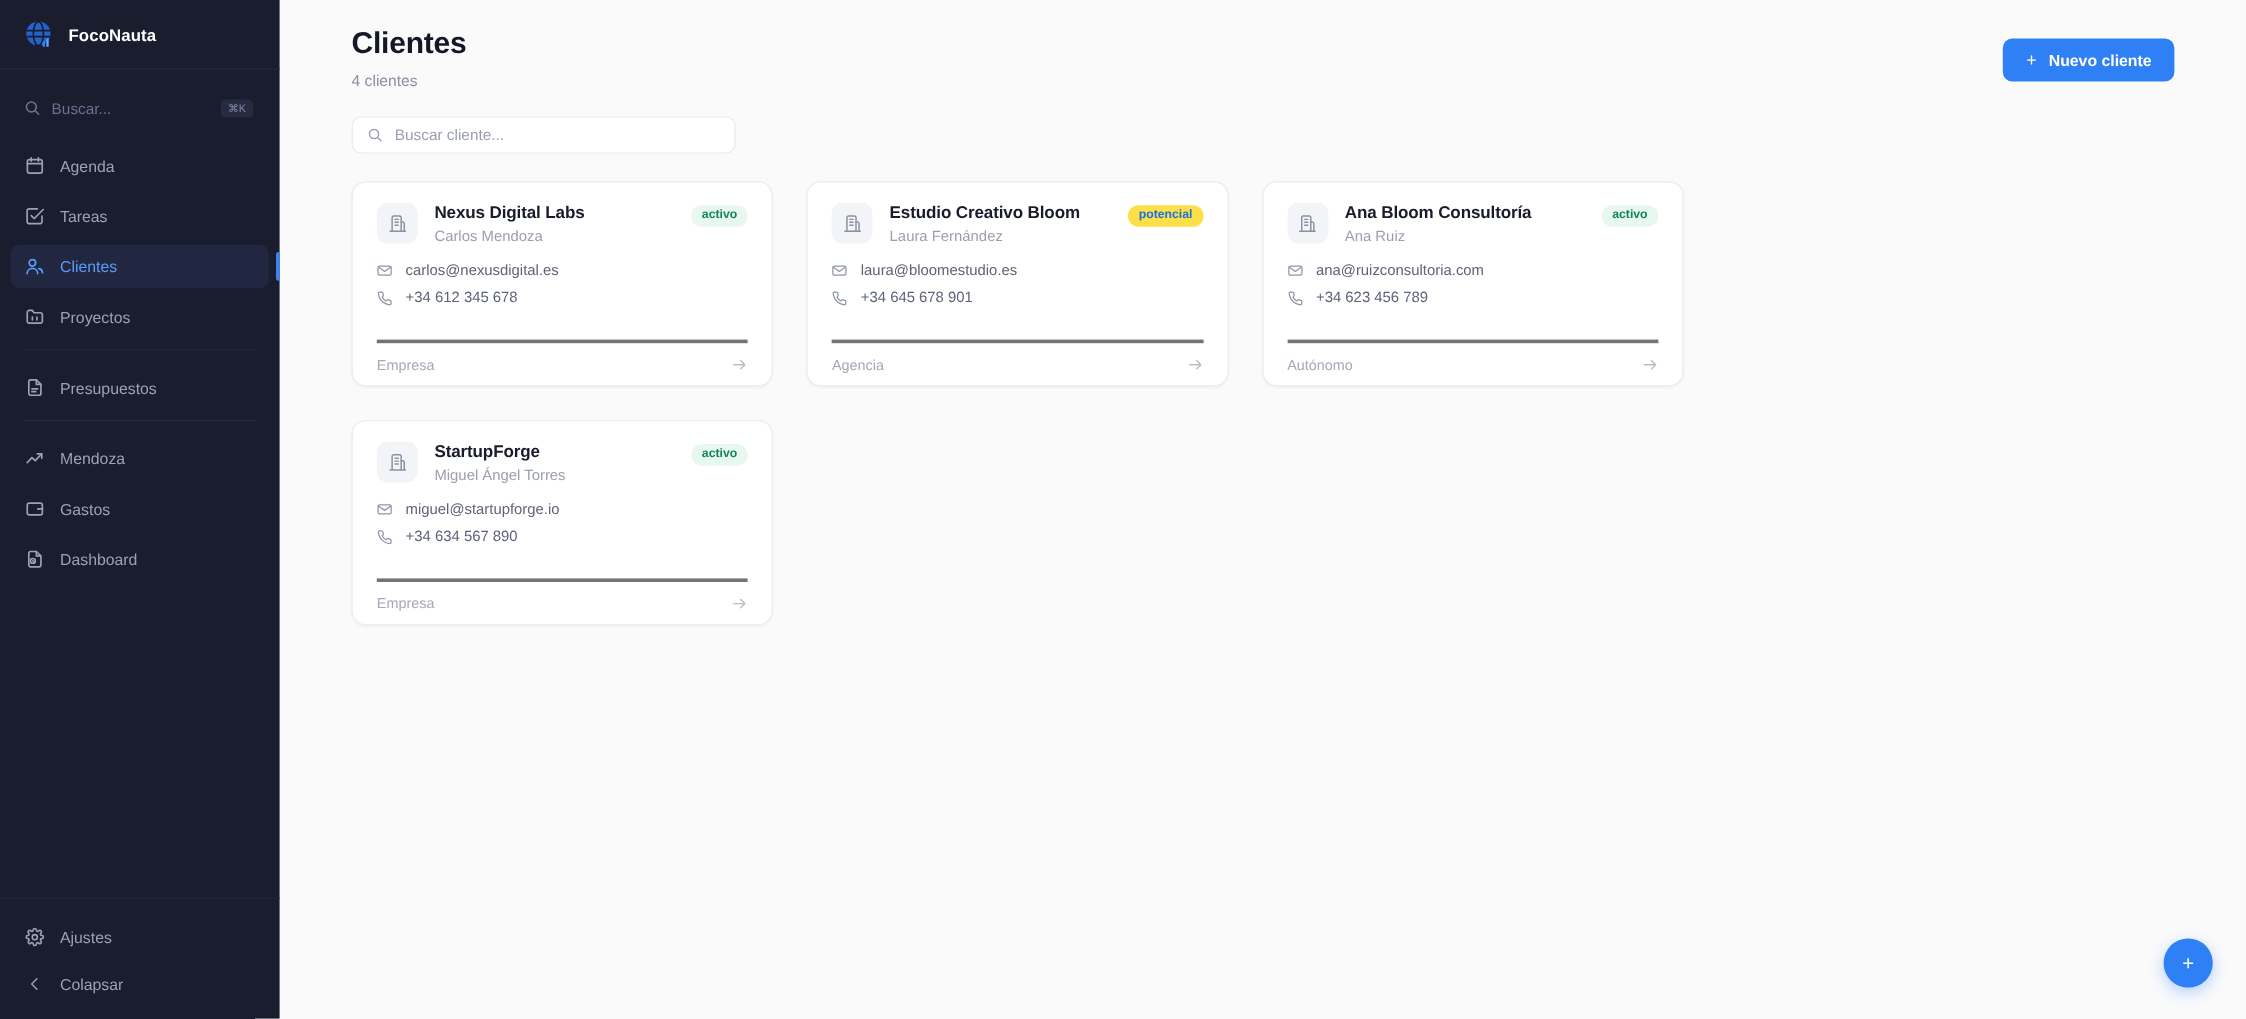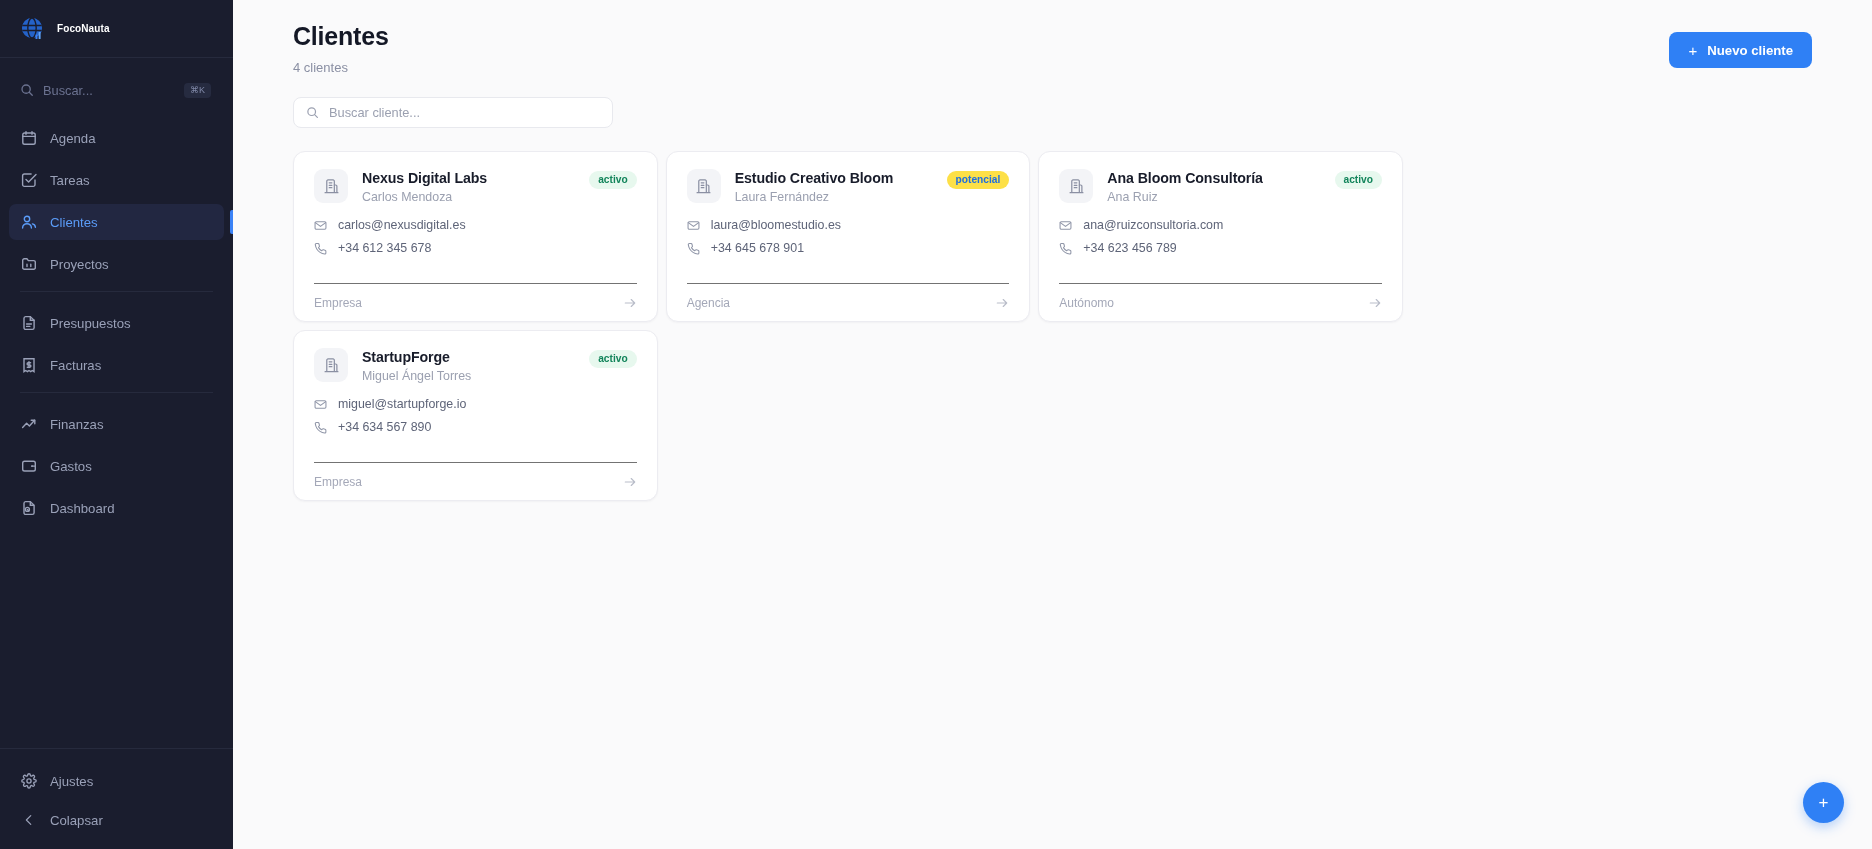--- a/index.html
+++ b/index.html
@@ -17,21 +17,21 @@
     background: #1a1d2e;
     display: flex; flex-direction: column;
     position: relative;
   }
   .brand {
     height: 58px; display: flex; align-items: center;
     gap: 11px; padding: 0 20px;
     border-bottom: 1px solid #262a3d;
   }
   .brand-logo { width: 26px; height: 26px; flex: 0 0 26px; position: relative; }
-  .brand-name { color: #ffffff; font-size: 10px; font-weight: bold; letter-spacing: .1px; }
+  .brand-name { color: #ffffff; font-size: 14px; font-weight: bold; letter-spacing: .1px; }
 
   .sb-search {
     margin: 16px 14px 10px 14px; height: 32px;
     display: flex; align-items: center; gap: 9px;
     padding: 0 8px 0 6px; border-radius: 7px;
     cursor: text;
   }
   .sb-search .ph { color: #6b7290; font-size: 12.8px; flex: 1; }
   .kbd {
     background: #262b40; color: #8189a8; font-size: 9px;
@@ -80,21 +80,21 @@
     width: 320px; height: 31px; background: #fff;
     border: 1px solid #e8e9ee; border-radius: 8px;
     display: flex; align-items: center; gap: 10px; padding: 0 12px;
     cursor: text;
   }
   .search-box .ph { font-size: 12.8px; color: #9ba0b0; }
 
   .cards {
     padding: 23px 60px 0 60px;
     display: grid; grid-template-columns: repeat(3, 1fr);
-    gap: 8px; max-width: 1230px;
+    gap: 28px; max-width: 1230px;
   }
   .card {
     background: #fff; border: 1px solid #ececf1; border-radius: 12px;
     padding: 17px 20px 0 20px; cursor: pointer;
     box-shadow: 0 1px 2px rgba(16,24,40,.04);
   }
   .card-top { display: flex; align-items: flex-start; gap: 14px; }
   .card-avatar {
     width: 34px; height: 34px; flex: 0 0 34px; border-radius: 9px;
     background: #f3f4f7; display: flex; align-items: center; justify-content: center;
@@ -108,21 +108,21 @@
   }
   .badge.activo { background: #e7f8ee; color: #12845a; }
   .badge.potencial { background: #fde047; color: #1f6fe0; }
 
   .card-rows { margin-top: 14px; }
   .card-row { display: flex; align-items: center; gap: 11px; margin-bottom: 9px; }
   .card-row .ic { width: 13px; height: 13px; flex: 0 0 13px; display: flex; align-items: center; justify-content: center; }
   .card-row .tx { font-size: 12.4px; color: #5e6478; }
 
   .card-foot {
-    border-top: 1px solid #737373; margin-top: 28px;
+    border-top: 3px solid #737373; margin-top: 28px;
     height: 38px; display: flex; align-items: center; justify-content: space-between;
   }
   .card-type { font-size: 12px; color: #a4a8b8; }
   .card-arrow { color: #b9bdc9; display: flex; align-items: center; }
 
   .fab {
     position: absolute; right: 28px; bottom: 26px;
     width: 41px; height: 41px; border-radius: 50%;
     background: #2f80f5; color: #fff; border: none; cursor: pointer;
     display: flex; align-items: center; justify-content: center;
@@ -212,40 +212,31 @@
       <div class="nav-item">
         <span class="ic">
           <svg width="16" height="16" viewBox="0 0 16 16" fill="none" stroke="currentColor" stroke-width="1.4">
             <path d="M9.3 1.6H4.6A1.7 1.7 0 0 0 3 3.3v9.4a1.7 1.7 0 0 0 1.7 1.7h6.7a1.7 1.7 0 0 0 1.7-1.7V5.3z"></path>
             <path d="M9.3 1.6v3.7h3.8M5.6 9h4.8M5.6 11.4h3.2" stroke-linecap="round"></path>
           </svg>
         </span>
         <span>Presupuestos</span>
       </div>
 
-      <div class="nav-item">
-        <span class="ic">
-          <svg width="16" height="16" viewBox="0 0 16 16" fill="none" stroke="currentColor" stroke-width="1.4">
-            <path d="M3 1.8h10v12.8l-1.7-1.1-1.6 1.1-1.7-1.1-1.6 1.1-1.7-1.1L3 14.6z"></path>
-            <path d="M8 4.6v6M9.6 5.8H7.2a1.1 1.1 0 0 0 0 2.2h1.6a1.1 1.1 0 0 1 0 2.2H6.3" stroke-linecap="round"></path>
-          </svg>
-        </span>
-        <span>Facturas</span>
-      </div>
 
       <div class="nav-sep"></div>
 
       <div class="nav-item">
         <span class="ic">
           <svg width="16" height="16" viewBox="0 0 16 16" fill="none" stroke="currentColor" stroke-width="1.4">
             <path d="M1.6 11.6l4-4.3 2.8 2.6 5.2-5.6" stroke-linecap="round" stroke-linejoin="round"></path>
             <path d="M10.2 4.3h3.6v3.5" stroke-linecap="round" stroke-linejoin="round"></path>
           </svg>
         </span>
-        <span>Finanzas</span>
+        <span>Mendoza</span>
       </div>
 
       <div class="nav-item">
         <span class="ic">
           <svg width="16" height="16" viewBox="0 0 16 16" fill="none" stroke="currentColor" stroke-width="1.4">
             <rect x="1.7" y="3.2" width="12.6" height="9.8" rx="1.8"></rect>
             <path d="M10.6 8.1h3.7" stroke-linecap="round"></path>
             <circle cx="11.1" cy="8.1" r=".85" fill="currentColor" stroke="none"></circle>
           </svg>
         </span>

